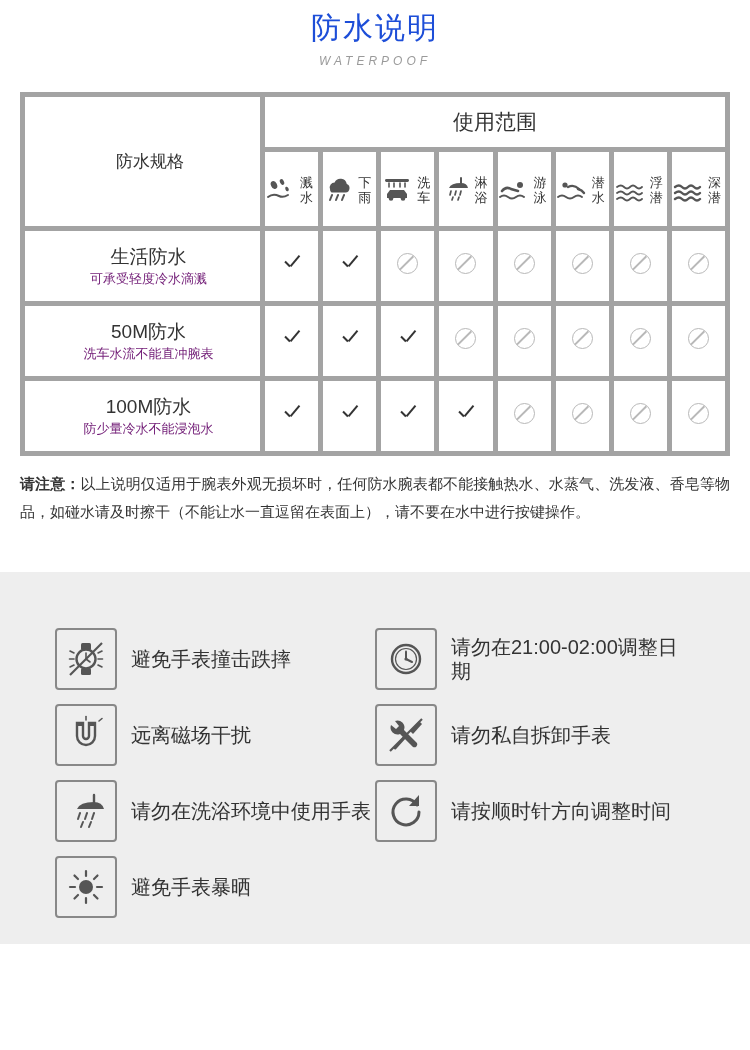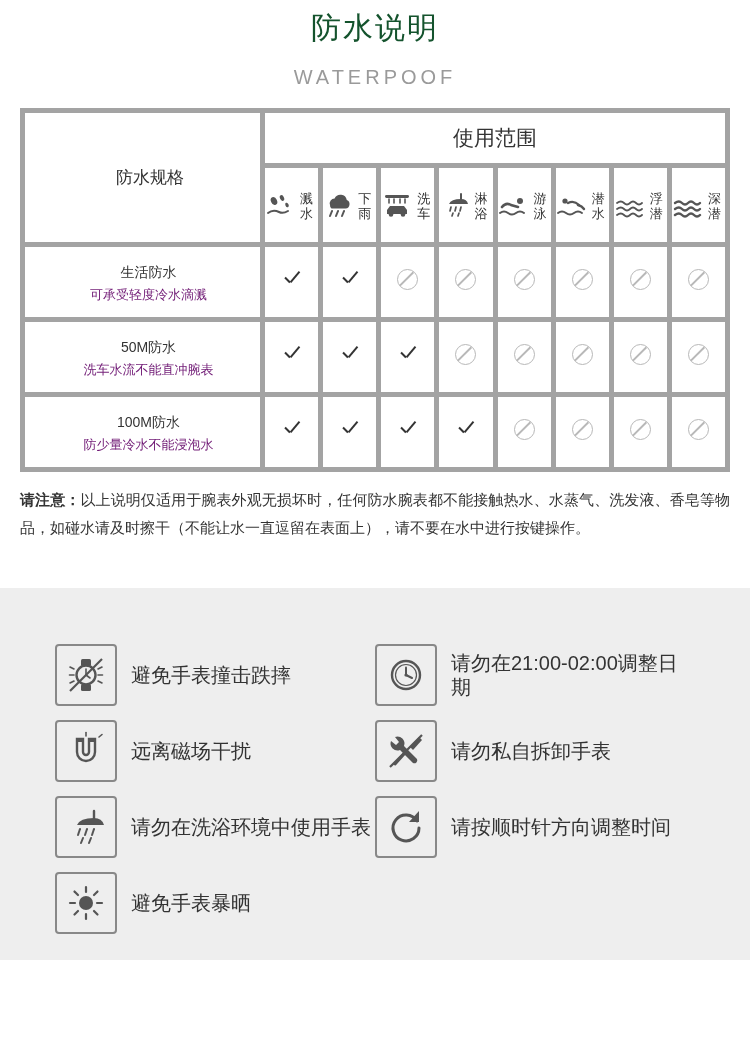--- a/index.html
+++ b/index.html
@@ -24,33 +24,34 @@
   .sec-waterproof {
     background: #ffffff;
     padding: 0 0 24px 0;
   }
   .title-block {
     text-align: center;
     padding-top: 8px;
   }
   .title-cn {
     font-size: 30px;
-    color: #14532d;
+    color: #1d4ed8;
     letter-spacing: 2px;
     line-height: 40px;
     font-weight: normal;
     margin: 0;
   }
   .title-en {
-    font-size: 20px;
+    font-size: 12px;
     color: #9a9a9a;
     letter-spacing: 4px;
     line-height: 26px;
-    margin: 16px;
+    margin: 0;
     font-weight: normal;
+    font-style: italic;
   }
 
   table.wp {
     border-collapse: collapse;
     margin: 18px auto 0 auto;
     width: 710px;
     table-layout: fixed;
   }
   table.wp td, table.wp th {
     border: 5px solid #a3a3a3;
@@ -93,21 +94,21 @@
     color: #333;
     margin-top: 3px;
     line-height: 15px;
   }
   .row-label {
     text-align: left;
     padding: 6px 0 6px 12px;
     height: 58px;
   }
   .row-label .r-main {
-    font-size: 14px;
+    font-size: 19px;
     color: #333;
     line-height: 25px;
   }
   .row-label .r-sub {
     font-size: 13px;
     color: #701a75;
     line-height: 20px;
   }
   .cell-mark {
     height: 58px;

